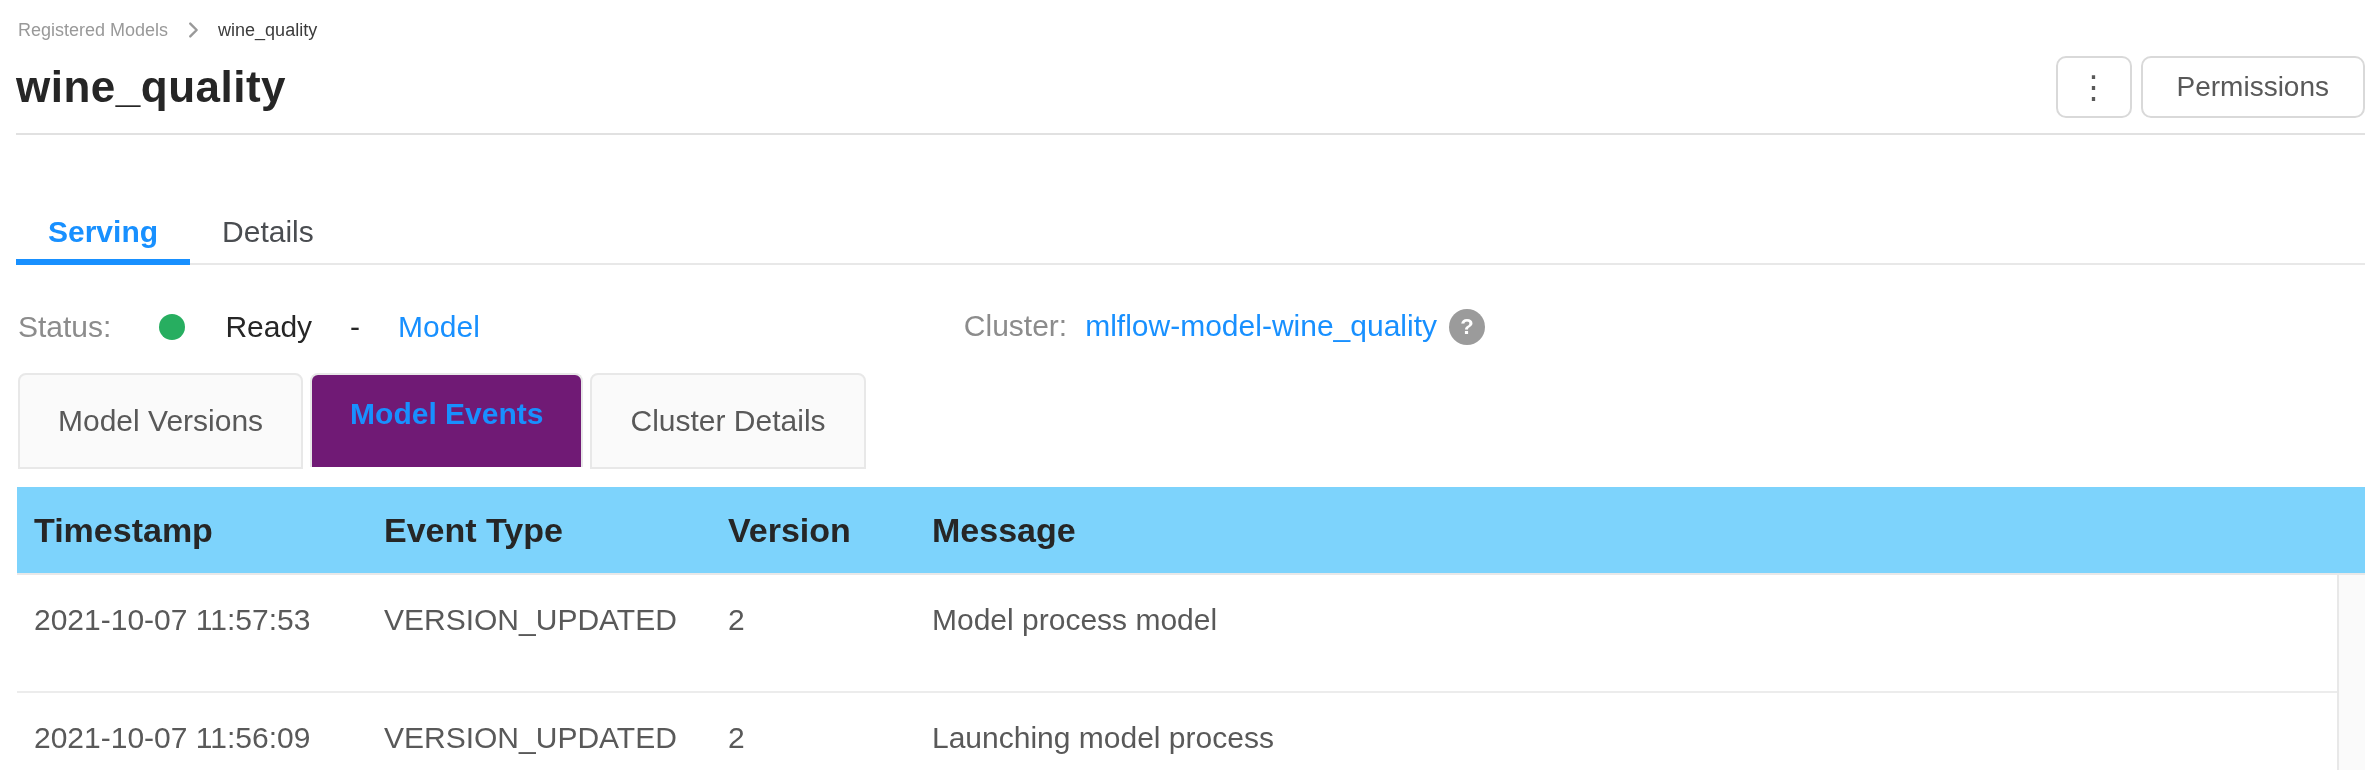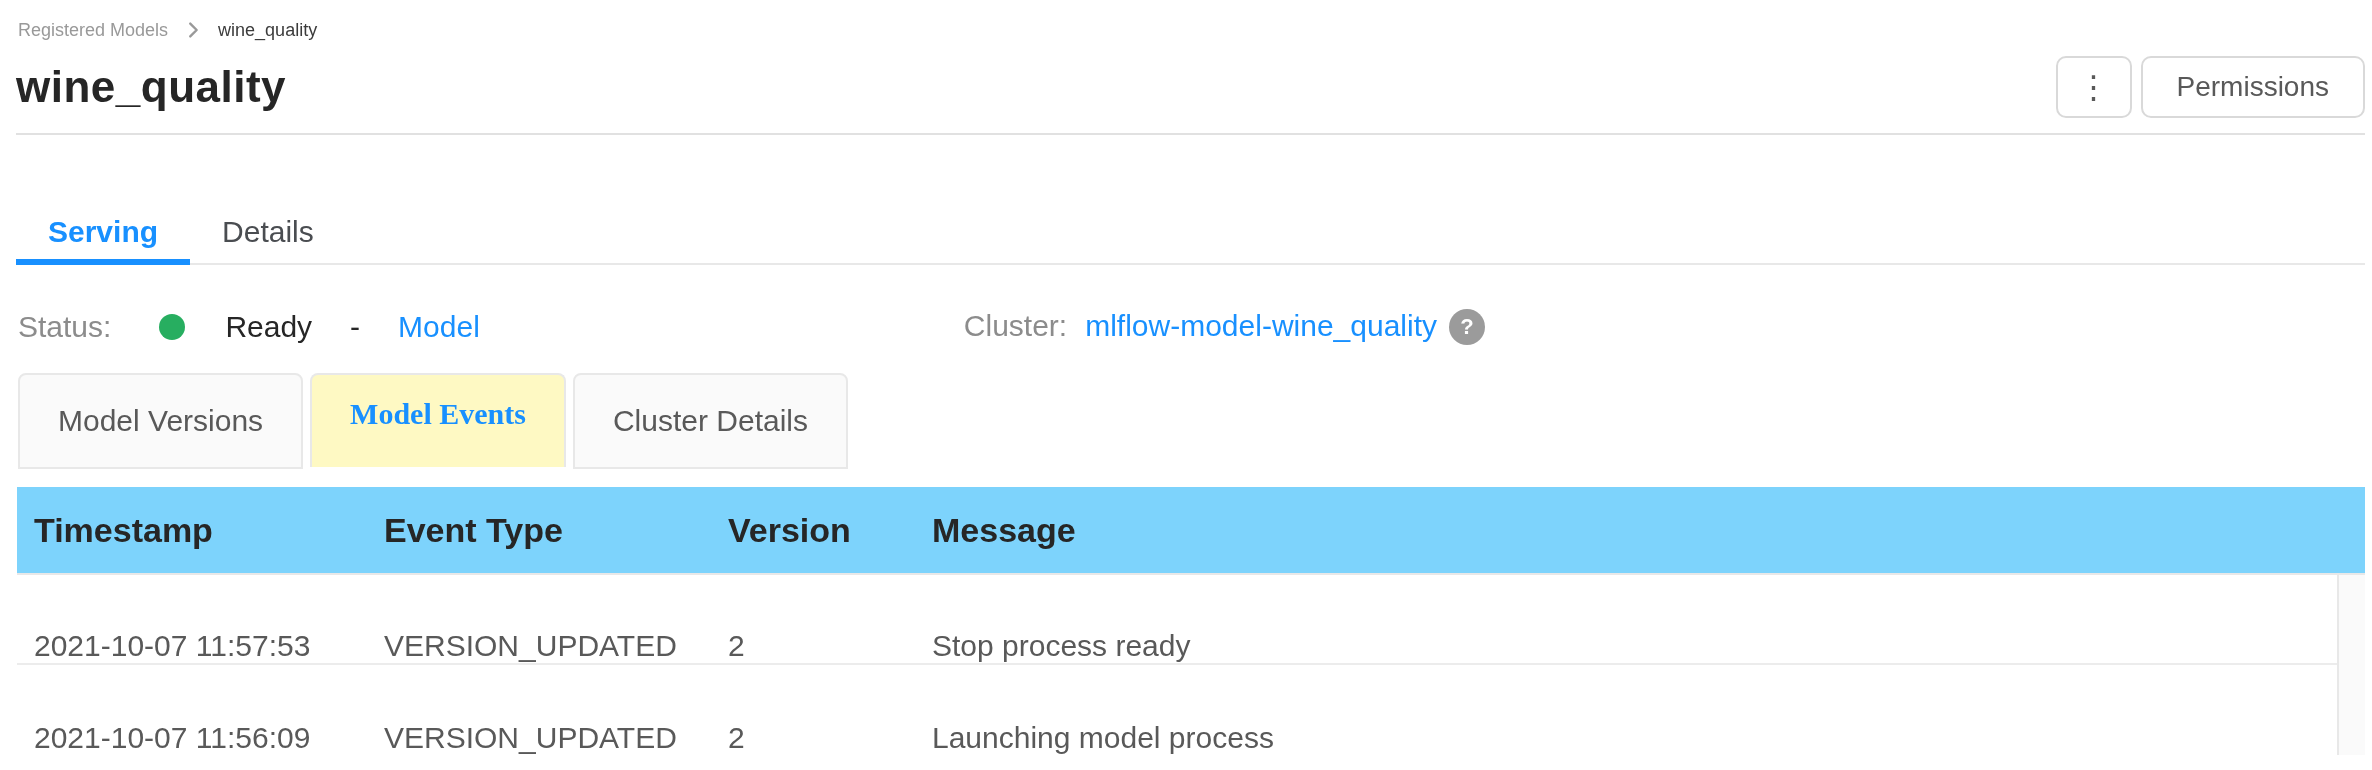--- a/index.html
+++ b/index.html
@@ -41,31 +41,31 @@
   .cluster-group { display:flex; align-items:flex-start; margin-left:456px; }
   .cluster-group .link { margin-left:18px; }
   .help-icon { width:36px; height:36px; border-radius:50%; background:#9b9b9b; color:#ffffff;
                font-size:22px; font-weight:700; display:flex; align-items:center; justify-content:center;
                margin-left:12px; cursor:pointer; }
 
   
   .subtabs { display:flex; gap:7px; margin-top:28px; align-items:flex-start; height:94px; padding-left:2px; }
   .subtab { height:96px; display:flex; align-items:center; padding:0 38px; font-size:30px; color:#595959;
             background:#fafafa; border:2px solid #e8e8e8; border-radius:8px 8px 0 0; cursor:pointer; }
-  .subtab.active { height:94px; align-items:flex-start; padding-top:22px; background:#fef9c3;
-                   border-bottom:none; color:#1890ff; font-weight:600;font-family:Liberation Serif, serif; }
+  .subtab.active { height:94px; align-items:flex-start; padding-top:22px; background:#701a75;
+                   border-bottom:none; color:#1890ff; font-weight:600; }
 
   
   .events-table { margin-top:20px; margin-left:1px; }
   .thead { display:flex; background:#7dd3fc; height:88px; align-items:center;
            border-bottom:2px solid #e8e8e8; font-weight:700; font-size:34px; color:#262626; }
   .tbody-wrap { display:flex; }
   .rows { flex:1; }
-  .trow { display:flex; height:90px; align-items:flex-end; font-size:30px; color:#595959;
-          border-bottom:2px solid #ececec; background:#fff; }
+  .trow { display:flex; height:90px; align-items:flex-start; font-size:30px; color:#595959;
+          border-bottom:2px solid #ececec; background:#fff;margin-top:28px; }
   .trow:last-child { border-bottom:none; }
   .cell { padding-left:17px; overflow:hidden; white-space:nowrap; }
   .c1 { width:350px; flex:0 0 auto; }
   .c2 { width:344px; flex:0 0 auto; }
   .c3 { width:204px; flex:0 0 auto; }
   .c4 { flex:1; }
   .scroll-gutter { width:28px; background:#fafafa; border-left:2px solid #e8e8e8; flex:0 0 auto; }
 </style>
 </head>
 <body>
@@ -125,21 +125,21 @@
       <div class="cell c2">Event Type</div>
       <div class="cell c3">Version</div>
       <div class="cell c4">Message</div>
     </div>
     <div class="tbody-wrap">
       <div class="rows">
         <div class="trow">
           <div class="cell c1">2021-10-07 11:57:53</div>
           <div class="cell c2">VERSION_UPDATED</div>
           <div class="cell c3">2</div>
-          <div class="cell c4">Stop process ready</div>
+          <div class="cell c4">Model process model</div>
         </div>
         <div class="trow">
           <div class="cell c1">2021-10-07 11:56:09</div>
           <div class="cell c2">VERSION_UPDATED</div>
           <div class="cell c3">2</div>
           <div class="cell c4">Launching model process</div>
         </div>
       </div>
       <div class="scroll-gutter"></div>
     </div>

